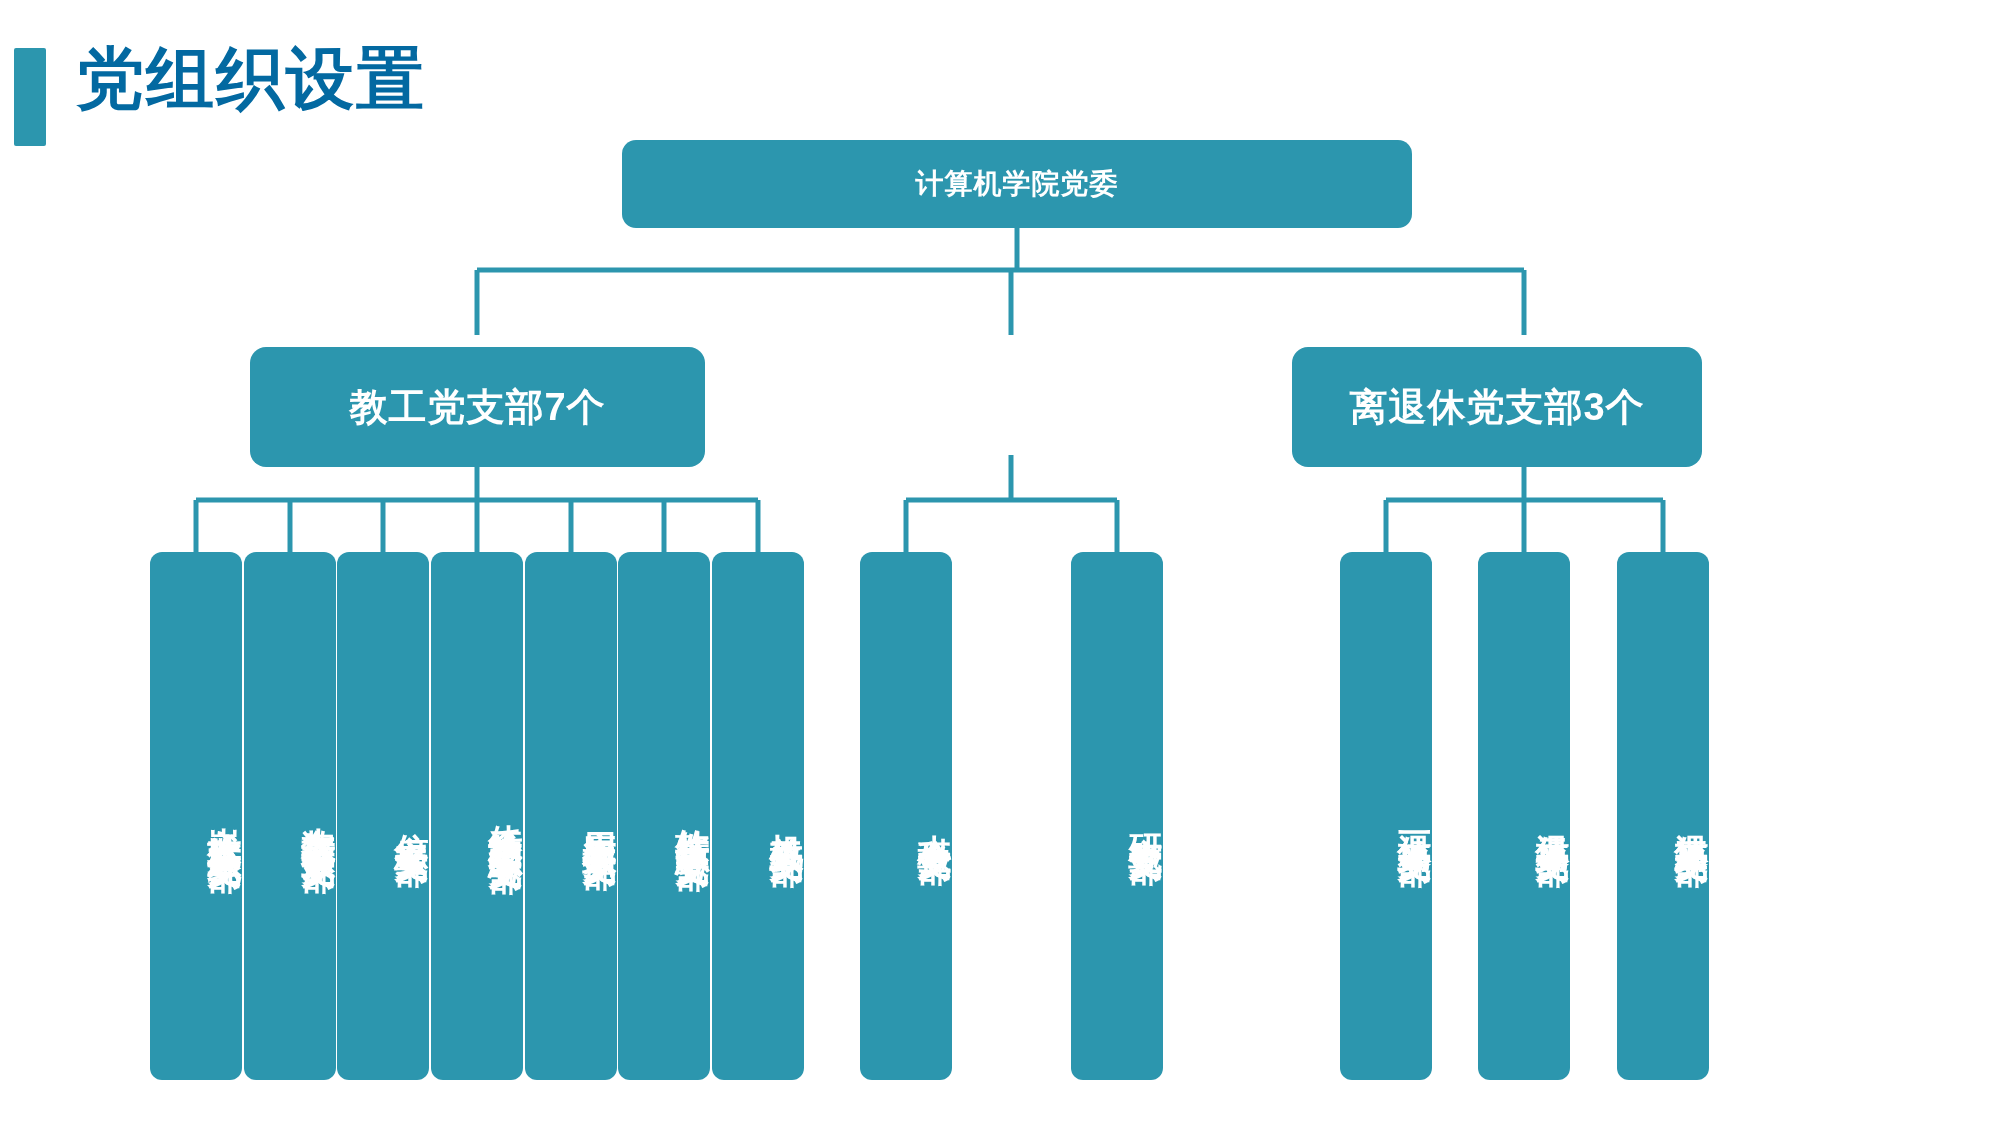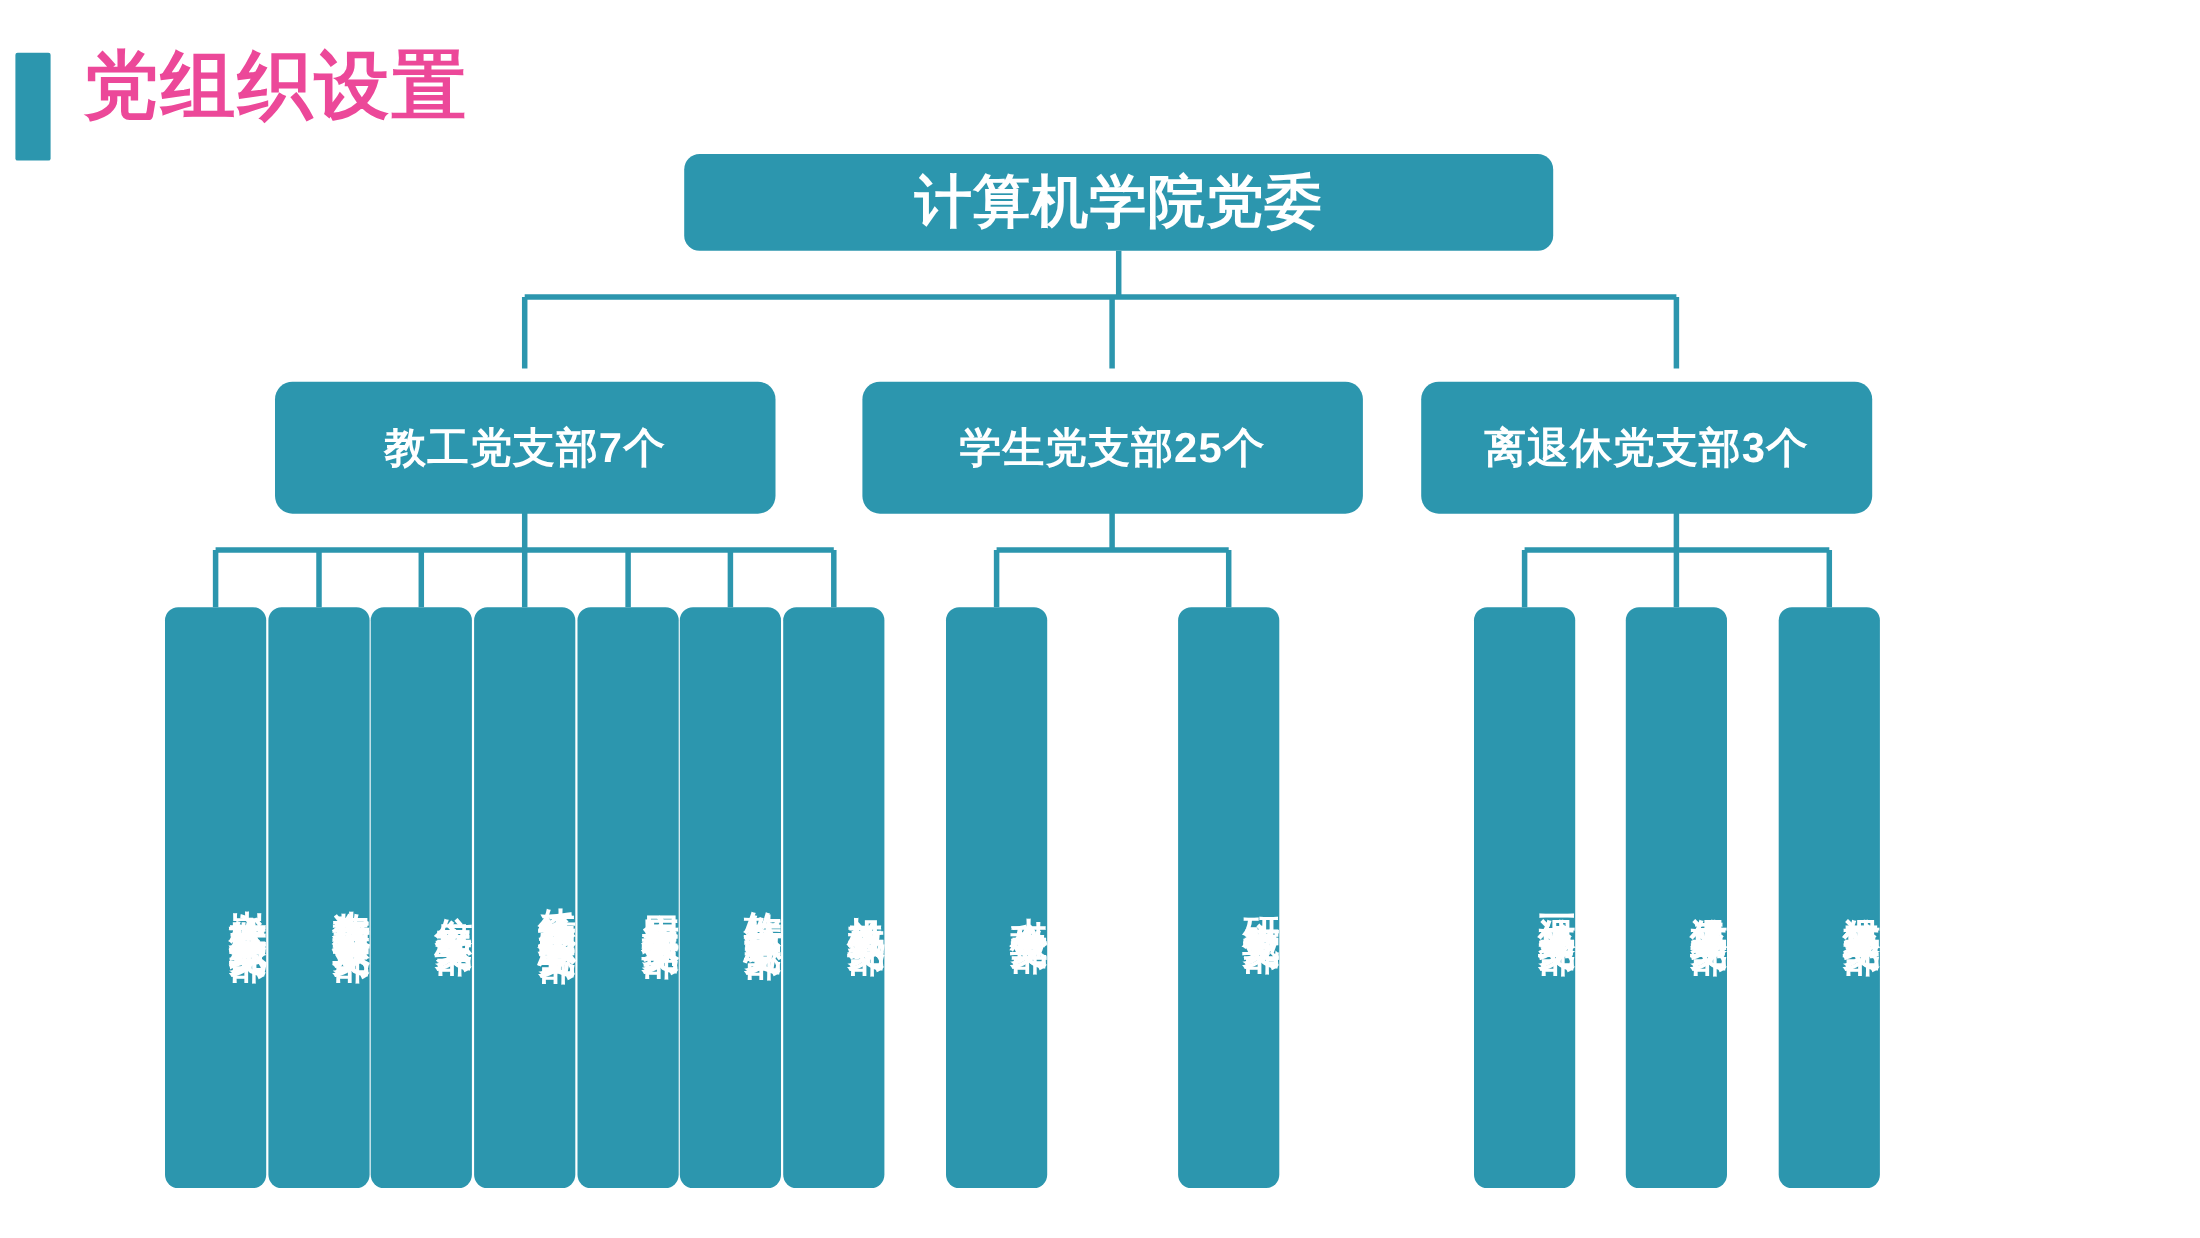--- a/index.html
+++ b/index.html
@@ -25,21 +25,21 @@
     height: 98px;
     background: #2C96AE;
     border-radius: 2px;
   }
   #page-title {
     position: absolute;
     left: 76px;
     top: 44px;
     font-size: 68px;
     font-weight: bold;
-    color: #ec4899;
+    color: #0369a1;
     letter-spacing: 2px;
     line-height: 1.0;
     white-space: nowrap;
   }
 
   
   #org-chart {
     position: absolute;
     left: 0;
     top: 0;
@@ -77,21 +77,21 @@
     font-weight: bold;
   }
 
   
   .node.root {
     left: 622px;
     top: 140px;
     width: 790px;
     height: 88px;
     border-radius: 14px;
-    font-size: 52px;
+    font-size: 28px;
     letter-spacing: 1px;
   }
 
   
   .node.level2 {
     top: 335px;
     height: 120px;
     border-radius: 16px;
     font-size: 38px;
     letter-spacing: 1px;
@@ -170,21 +170,20 @@
     <path d="M1524,455 L1524,500"></path>
     <path d="M1386,500 L1663,500"></path>
     <path d="M1386,500 L1386,552"></path>
     <path d="M1524,500 L1524,552"></path>
     <path d="M1663,500 L1663,552"></path>
   </svg>
 
   <div class="node root">计算机学院党委</div>
 
   <div class="node level2 g0">教工党支部7个</div>
-  <div class="node level2 g1">学生党支部25个</div>
   <div class="node level2 g2">离退休党支部3个</div>
 
   <div class="node leaf" style="left:150px;  width:92px;">
     <span class="leaf-text">嵌入式软件与系统党支部</span>
   </div>
   <div class="node leaf" style="left:244px;  width:92px;">
     <span class="leaf-text">大数据与软件技术党支部</span>
   </div>
   <div class="node leaf" style="left:337px;  width:92px;">
     <span class="leaf-text">信息安全党支部</span>

